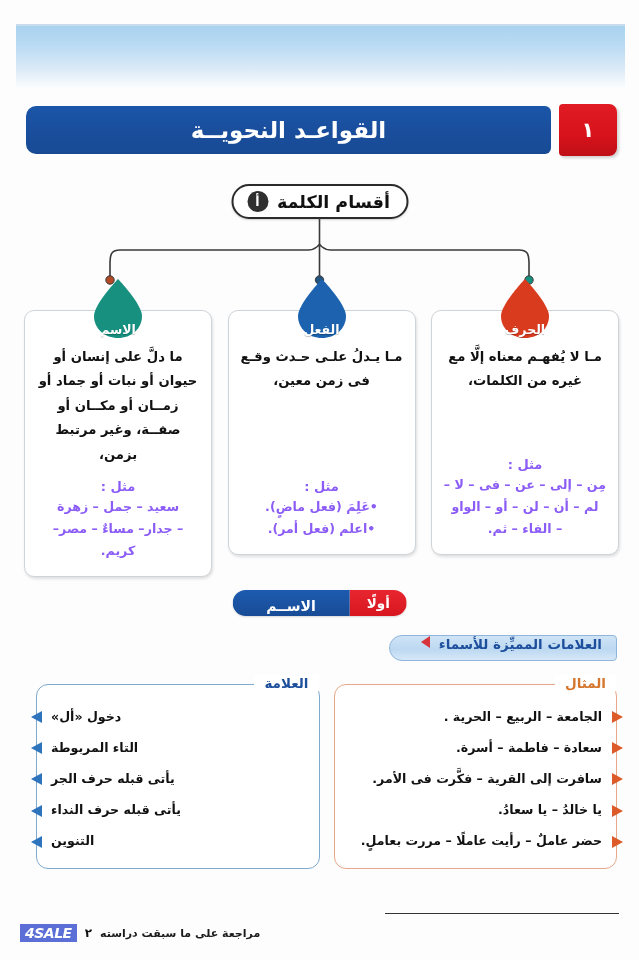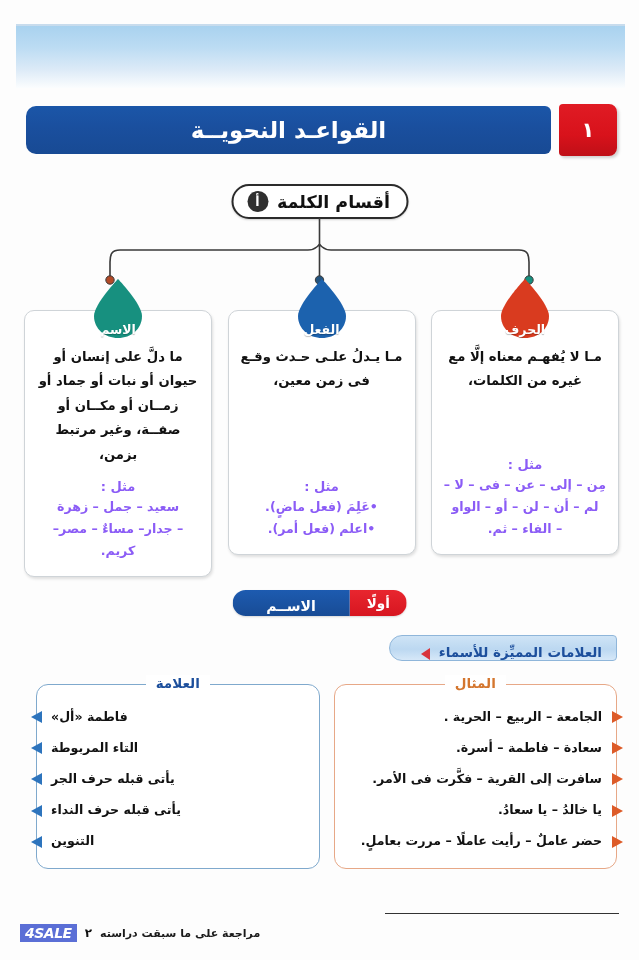--- a/index.html
+++ b/index.html
@@ -212,21 +212,21 @@
   
   .section-head {
     position: absolute;
     top: 635px; right: 22px;
     height: 26px;
     min-width: 228px;
     background: linear-gradient(to bottom, #cfe4f6 0%, #bcd8f1 55%, #d6e8f8 100%);
     border: 1.2px solid #8fb6da;
     border-radius: 13px 4px 4px 13px;
     display: flex;
-    align-items: flex-end;
+    align-items: flex-start;
     gap: 9px;
     padding: 0 14px 0 16px;
   }
   .section-head-text {
     color: #1d4f9c;
     font-size: 13.5px;
     font-weight: bold;
   }
   .section-head-arrow {
     width: 0; height: 0;
@@ -250,21 +250,20 @@
     padding: 16px 14px 12px 14px;
     background: #ffffff;
   }
   .tbox.example { border: 1.6px solid #e7a887; }
   .tbox.sign    { border: 1.6px solid #7fa9cd; }
 
   .tbox-title {
     position: absolute;
     top: -10px;
     left: 0; right: 0;
-    text-align: center;
     font-size: 13.5px;
     font-weight: bold;
   }
   .tbox-title span {
     background: #ffffff;
     padding: 0 10px;
   }
   .tbox.example .tbox-title { color: #d4762e; }
   .tbox.sign    .tbox-title { color: #1d4f9c; }
 
@@ -457,21 +456,21 @@
       <div class="tbox-title">
         <span>العلامة</span>
       </div>
       <div class="arrow-col left">
         <span class="arrow blue"></span>
         <span class="arrow blue"></span>
         <span class="arrow blue"></span>
         <span class="arrow blue"></span>
         <span class="arrow blue"></span>
       </div>
-      <div class="trow">فاطمة «أل»</div>
+      <div class="trow">دخول «أل»</div>
       <div class="trow">التاء المربوطة</div>
       <div class="trow">يأتى قبله حرف الجر</div>
       <div class="trow">يأتى قبله حرف النداء</div>
       <div class="trow">التنوين</div>
     </div>
 
   </div>
 
   <div class="footer-line"></div>
   <div class="footer">

